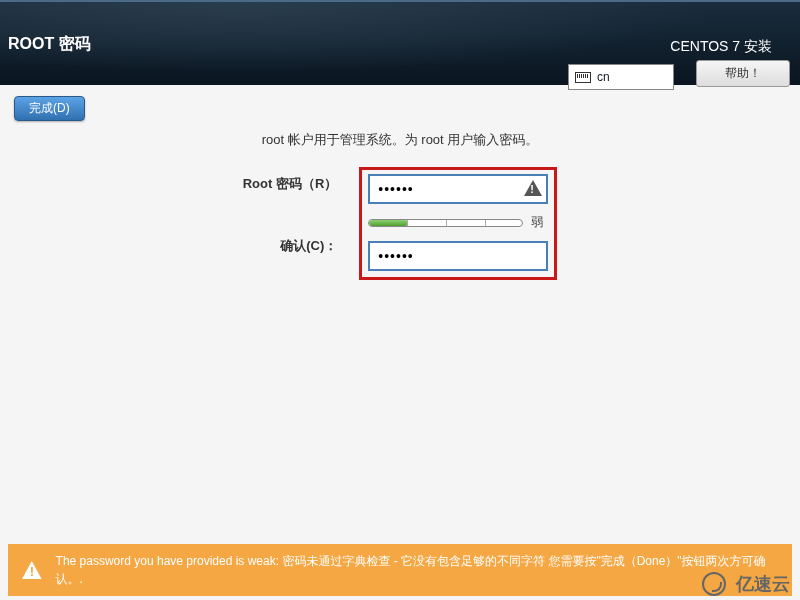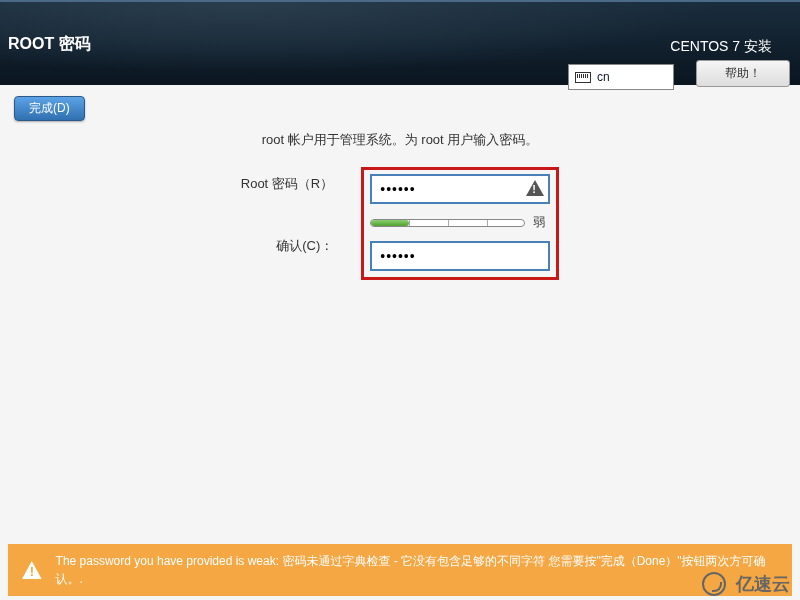--- a/index.html
+++ b/index.html
@@ -35,21 +35,21 @@
       border: 1px solid #999; border-radius: 3px;
       color: #333; padding: 4px 28px; font-size: 12px; cursor: pointer;
     }
     .main { padding-top: 22px; text-align: center; margin-top: 24px; }
     .instruction { font-size: 13px; color: #333; margin-bottom: 18px; }
     .highlight-box {
       display: inline-block; border: 3px solid #c81818; padding: 4px 6px 6px 6px;
       position: relative;
     }
     .form-area { display: flex; align-items: flex-start; }
-    .labels { display: flex; flex-direction: column; align-items: flex-end; padding-right: 28px; padding-top: 8px; gap: 44px; }
+    .labels { display: flex; flex-direction: column; align-items: flex-end; padding-right: 22px; padding-top: 8px; gap: 44px; font-weight: bold; }
     .lbl { font-size: 13px; color: #333; }
     .inputs { display: flex; flex-direction: column; gap: 10px; }
     .input-wrap { position: relative; width: 180px; }
     input[type=password] {
       width: 100%; height: 30px; border: 2px solid #4a80b8; background: #fff;
       padding: 0 8px; font-size: 14px; letter-spacing: 1px;
     }
     .confirm-input { border-color: #aaa; }
     .warn-icon {
       position: absolute; right: 6px; top: 6px;

